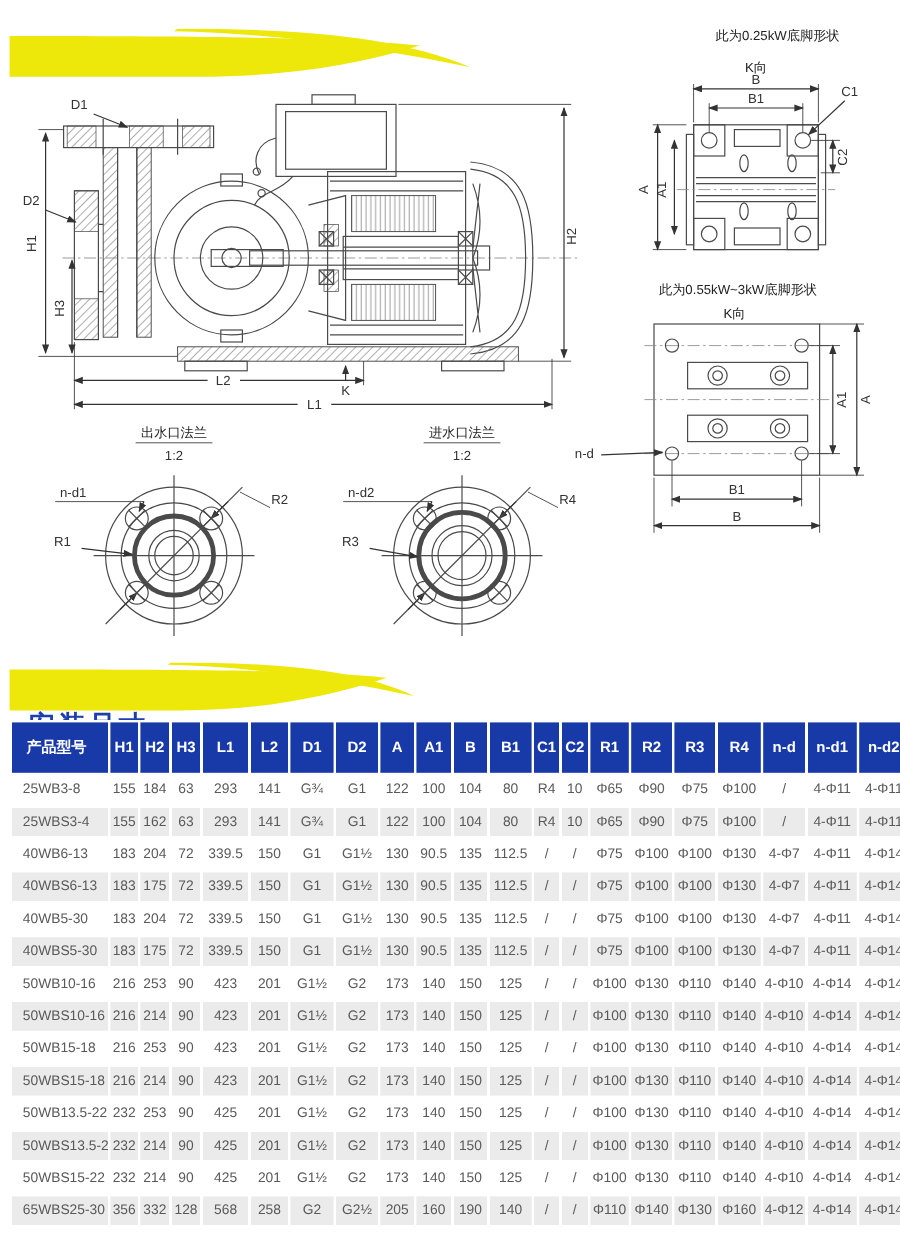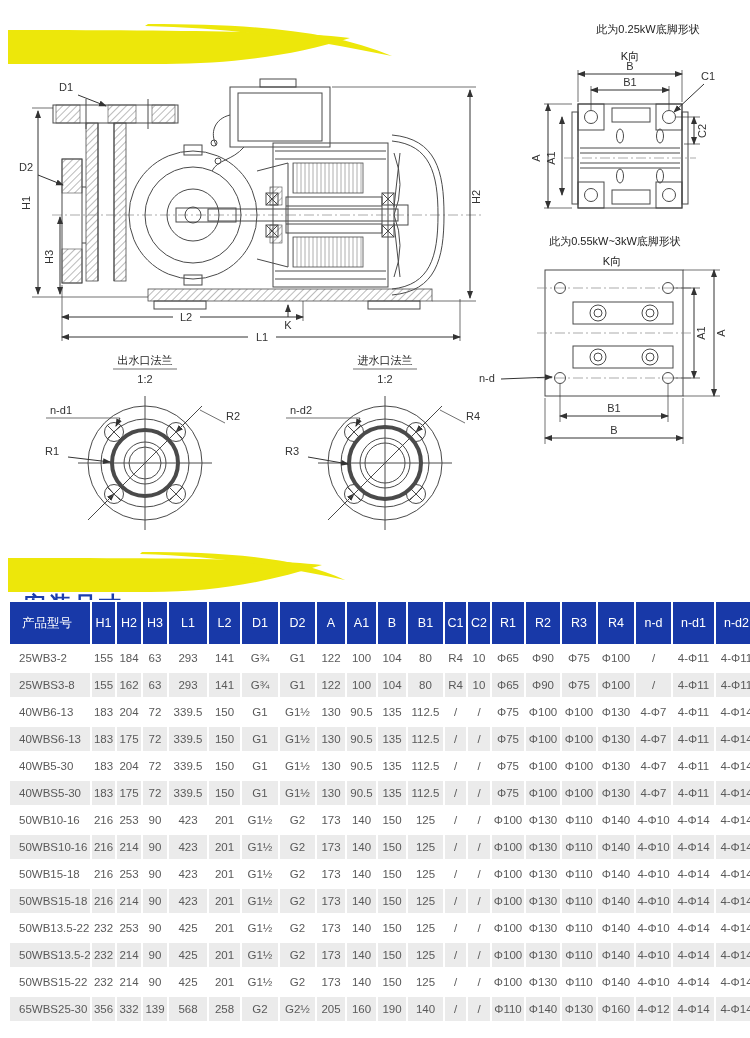--- a/index.html
+++ b/index.html
@@ -10,21 +10,21 @@
   
   .g{stroke:#4a4a4a;stroke-width:1;fill:none;}
   .gt{stroke:#4a4a4a;stroke-width:4;fill:none;}
   .d{stroke:#333;stroke-width:1;fill:none;}
   .e{stroke:#333;stroke-width:0.7;fill:none;}
   .cl{stroke:#888;stroke-width:0.7;fill:none;stroke-dasharray:10 3 2 3;}
   .lb{font-family:"Liberation Sans",sans-serif;font-size:11px;fill:#333;}
   .cj{font-family:"Liberation Sans",sans-serif;font-size:11px;fill:#222;}
   
   #tbl{position:absolute;left:8px;top:600px;width:734px;border-collapse:collapse;table-layout:fixed;}
-  #tbl th{background:#1839A8;color:#ffffff;font-size:12.5px;font-weight:normal;height:42px;
+  #tbl th{background:#1839A8;color:#ffffff;font-size:12.5px;font-weight:bold;height:42px;
           border:2px solid #fff;padding:0;text-align:center;overflow:hidden;white-space:nowrap;}
   #tbl th.model{text-align:left;padding-left:12px;}
   #tbl td{font-size:11.5px;color:#595959;text-align:center;height:24px;padding:0;
           border-left:2px solid #fff;border-right:2px solid #fff;border-bottom:3px solid #fff;
           white-space:nowrap;overflow:hidden;background:#fff;}
   #tbl tr.alt td{background:#EBEBEB;}
   #tbl td.model{text-align:left;padding-left:9px;}
 </style>
 </head>
 <body>
@@ -394,21 +394,21 @@
           <th>R2</th>
           <th>R3</th>
           <th>R4</th>
           <th>n-d</th>
           <th>n-d1</th>
           <th>n-d2</th>
         </tr>
       </thead>
     <tbody id="table-body">
         <tr>
-          <td class="model">25WB3-2</td>
+          <td class="model">25WB3-8</td>
           <td>155</td>
           <td>184</td>
           <td>63</td>
           <td>293</td>
           <td>141</td>
           <td>G¾</td>
           <td>G1</td>
           <td>122</td>
           <td>100</td>
           <td>104</td>
@@ -417,21 +417,21 @@
           <td>10</td>
           <td>Φ65</td>
           <td>Φ90</td>
           <td>Φ75</td>
           <td>Φ100</td>
           <td>/</td>
           <td>4-Φ11</td>
           <td>4-Φ11</td>
         </tr>
         <tr class="alt">
-          <td class="model">25WBS3-8</td>
+          <td class="model">25WBS3-4</td>
           <td>155</td>
           <td>162</td>
           <td>63</td>
           <td>293</td>
           <td>141</td>
           <td>G¾</td>
           <td>G1</td>
           <td>122</td>
           <td>100</td>
           <td>104</td>
@@ -696,21 +696,21 @@
           <td>Φ110</td>
           <td>Φ140</td>
           <td>4-Φ10</td>
           <td>4-Φ14</td>
           <td>4-Φ14</td>
         </tr>
         <tr class="alt">
           <td class="model">65WBS25-30</td>
           <td>356</td>
           <td>332</td>
-          <td>139</td>
+          <td>128</td>
           <td>568</td>
           <td>258</td>
           <td>G2</td>
           <td>G2½</td>
           <td>205</td>
           <td>160</td>
           <td>190</td>
           <td>140</td>
           <td>/</td>
           <td>/</td>

